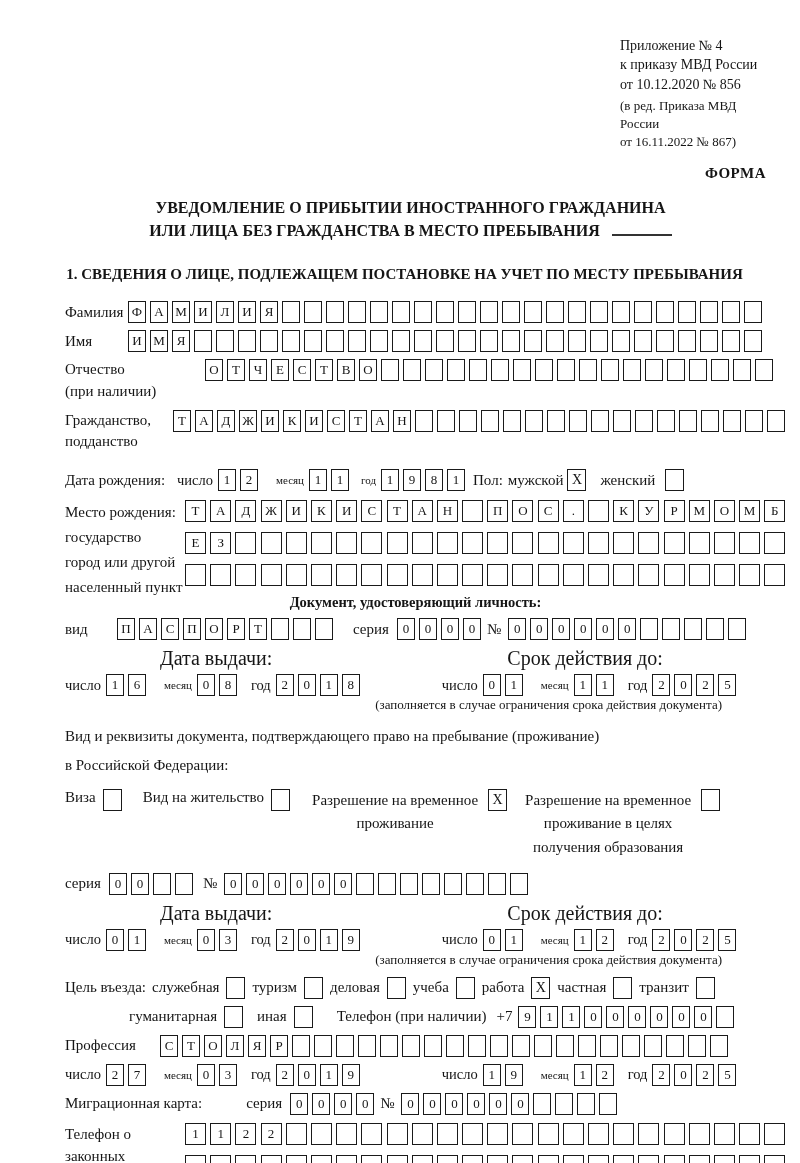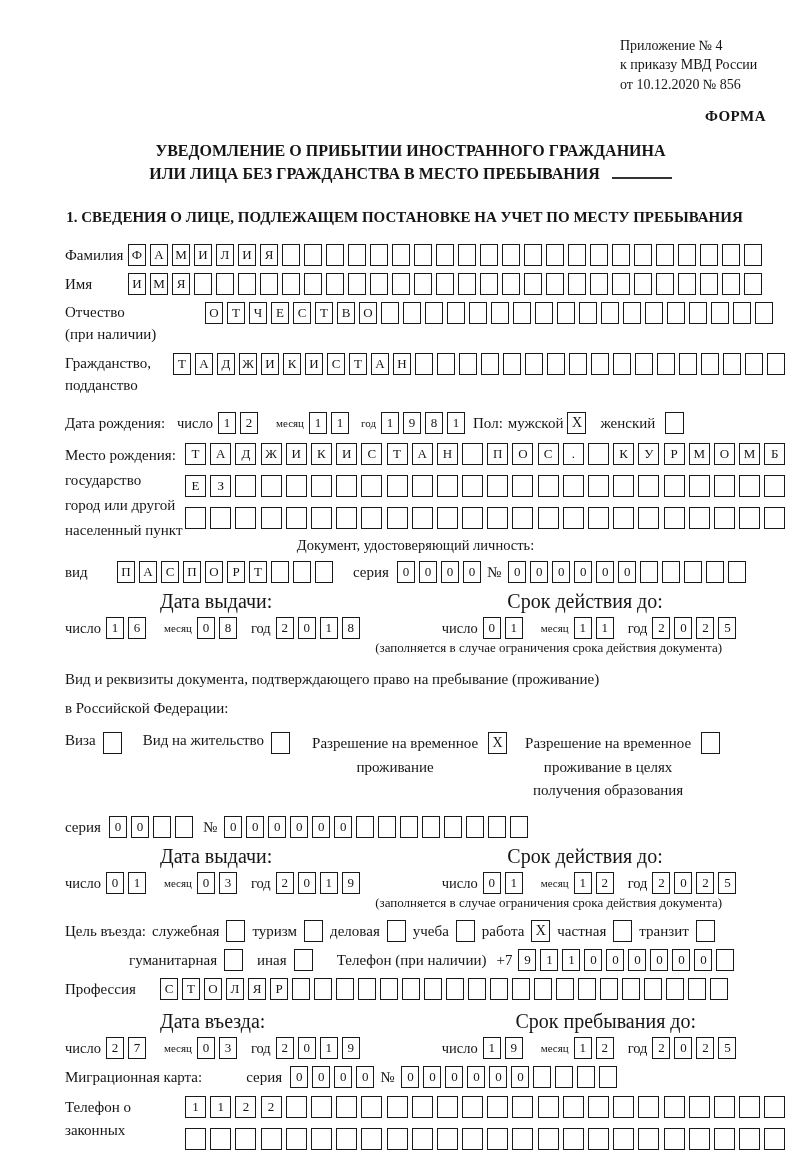--- a/index.html
+++ b/index.html
@@ -53,20 +53,24 @@
 </style>
 </head>
 <body>
 
 <div class="page">
 
   <div class="hdr">
     <div>Приложение № 4</div>
     <div>к приказу МВД России</div>
     <div>от 10.12.2020 № 856</div>
+    <div class="ed">
+      <div>(в ред. Приказа МВД России</div>
+      <div>от 16.11.2022 № 867)</div>
+    </div>
   </div>
   <div class="forma">ФОРМА</div>
 
   <div class="title">
     <div>УВЕДОМЛЕНИЕ О ПРИБЫТИИ ИНОСТРАННОГО ГРАЖДАНИНА</div>
     <div><span>ИЛИ ЛИЦА БЕЗ ГРАЖДАНСТВА В МЕСТО ПРЕБЫВАНИЯ</span><span class="blank-line"></span></div>
   </div>
 
   <div class="sec">1. СВЕДЕНИЯ О ЛИЦЕ, ПОДЛЕЖАЩЕМ ПОСТАНОВКЕ НА УЧЕТ ПО МЕСТУ ПРЕБЫВАНИЯ</div>
 
@@ -118,21 +122,21 @@
       <span>город или другой</span><br>
       <span>населенный пункт</span>
     </span>
     <span class="bxcol">
       <span class="bxrow w"><span class="bx">Т</span><span class="bx">А</span><span class="bx">Д</span><span class="bx">Ж</span><span class="bx">И</span><span class="bx">К</span><span class="bx">И</span><span class="bx">С</span><span class="bx">Т</span><span class="bx">А</span><span class="bx">Н</span><span class="bx"></span><span class="bx">П</span><span class="bx">О</span><span class="bx">С</span><span class="bx">.</span><span class="bx"></span><span class="bx">К</span><span class="bx">У</span><span class="bx">Р</span><span class="bx">М</span><span class="bx">О</span><span class="bx">М</span><span class="bx">Б</span></span>
       <span class="bxrow w"><span class="bx">Е</span><span class="bx">З</span><span class="bx"></span><span class="bx"></span><span class="bx"></span><span class="bx"></span><span class="bx"></span><span class="bx"></span><span class="bx"></span><span class="bx"></span><span class="bx"></span><span class="bx"></span><span class="bx"></span><span class="bx"></span><span class="bx"></span><span class="bx"></span><span class="bx"></span><span class="bx"></span><span class="bx"></span><span class="bx"></span><span class="bx"></span><span class="bx"></span><span class="bx"></span><span class="bx"></span></span>
       <span class="bxrow w"><span class="bx"></span><span class="bx"></span><span class="bx"></span><span class="bx"></span><span class="bx"></span><span class="bx"></span><span class="bx"></span><span class="bx"></span><span class="bx"></span><span class="bx"></span><span class="bx"></span><span class="bx"></span><span class="bx"></span><span class="bx"></span><span class="bx"></span><span class="bx"></span><span class="bx"></span><span class="bx"></span><span class="bx"></span><span class="bx"></span><span class="bx"></span><span class="bx"></span><span class="bx"></span><span class="bx"></span></span>
     </span>
   </div>
 
-  <div style="text-align:center;font-weight:normal;font-size:14.5px;margin:-6px 0 7px 0;">Документ, удостоверяющий личность:</div>
+  <div style="text-align:center;font-weight:bold;font-size:14.5px;margin:-6px 0 7px 0;">Документ, удостоверяющий личность:</div>
 
   <div class="row">
     <span class="lab w52">вид</span>
     <span class="bxrow"><span class="bx">П</span><span class="bx">А</span><span class="bx">С</span><span class="bx">П</span><span class="bx">О</span><span class="bx">Р</span><span class="bx">Т</span><span class="bx"></span><span class="bx"></span><span class="bx"></span></span>
     <span class="lab" style="margin:0 8px 0 16px;">серия</span>
     <span class="bxrow"><span class="bx">0</span><span class="bx">0</span><span class="bx">0</span><span class="bx">0</span></span>
     <span class="lab" style="margin:0 7px 0 2px;">№</span>
     <span class="bxrow"><span class="bx">0</span><span class="bx">0</span><span class="bx">0</span><span class="bx">0</span><span class="bx">0</span><span class="bx">0</span><span class="bx"></span><span class="bx"></span><span class="bx"></span><span class="bx"></span><span class="bx"></span></span>
   </div>
 
@@ -240,24 +244,20 @@
     <span class="lab" style="margin:0 10px 0 24px;">Телефон (при наличии)</span>
     <span class="lab" style="margin-right:6px;">+7</span>
     <span class="bxrow"><span class="bx">9</span><span class="bx">1</span><span class="bx">1</span><span class="bx">0</span><span class="bx">0</span><span class="bx">0</span><span class="bx">0</span><span class="bx">0</span><span class="bx">0</span><span class="bx"></span></span>
   </div>
 
   <div class="row">
     <span class="lab w95">Профессия</span>
     <span class="bxrow"><span class="bx">С</span><span class="bx">Т</span><span class="bx">О</span><span class="bx">Л</span><span class="bx">Я</span><span class="bx">Р</span><span class="bx"></span><span class="bx"></span><span class="bx"></span><span class="bx"></span><span class="bx"></span><span class="bx"></span><span class="bx"></span><span class="bx"></span><span class="bx"></span><span class="bx"></span><span class="bx"></span><span class="bx"></span><span class="bx"></span><span class="bx"></span><span class="bx"></span><span class="bx"></span><span class="bx"></span><span class="bx"></span><span class="bx"></span><span class="bx"></span></span>
   </div>
 
-  <div class="dates-hdr" style="margin-top:10px;">
-    <span style="margin-left:95px;">Дата въезда:</span>
-    <span style="margin-left:250px;">Срок пребывания до:</span>
-  </div>
   <div class="row">
     <span class="dlab0">число</span>
     <span class="bxrow"><span class="bx">2</span><span class="bx">7</span></span>
     <span class="dlab">месяц</span>
     <span class="bxrow"><span class="bx">0</span><span class="bx">3</span></span>
     <span class="dlab0 gap10">год</span>
     <span class="bxrow"><span class="bx">2</span><span class="bx">0</span><span class="bx">1</span><span class="bx">9</span></span>
     <span class="dlab0" style="margin-left:78px;">число</span>
     <span class="bxrow"><span class="bx">1</span><span class="bx">9</span></span>
     <span class="dlab">месяц</span>

